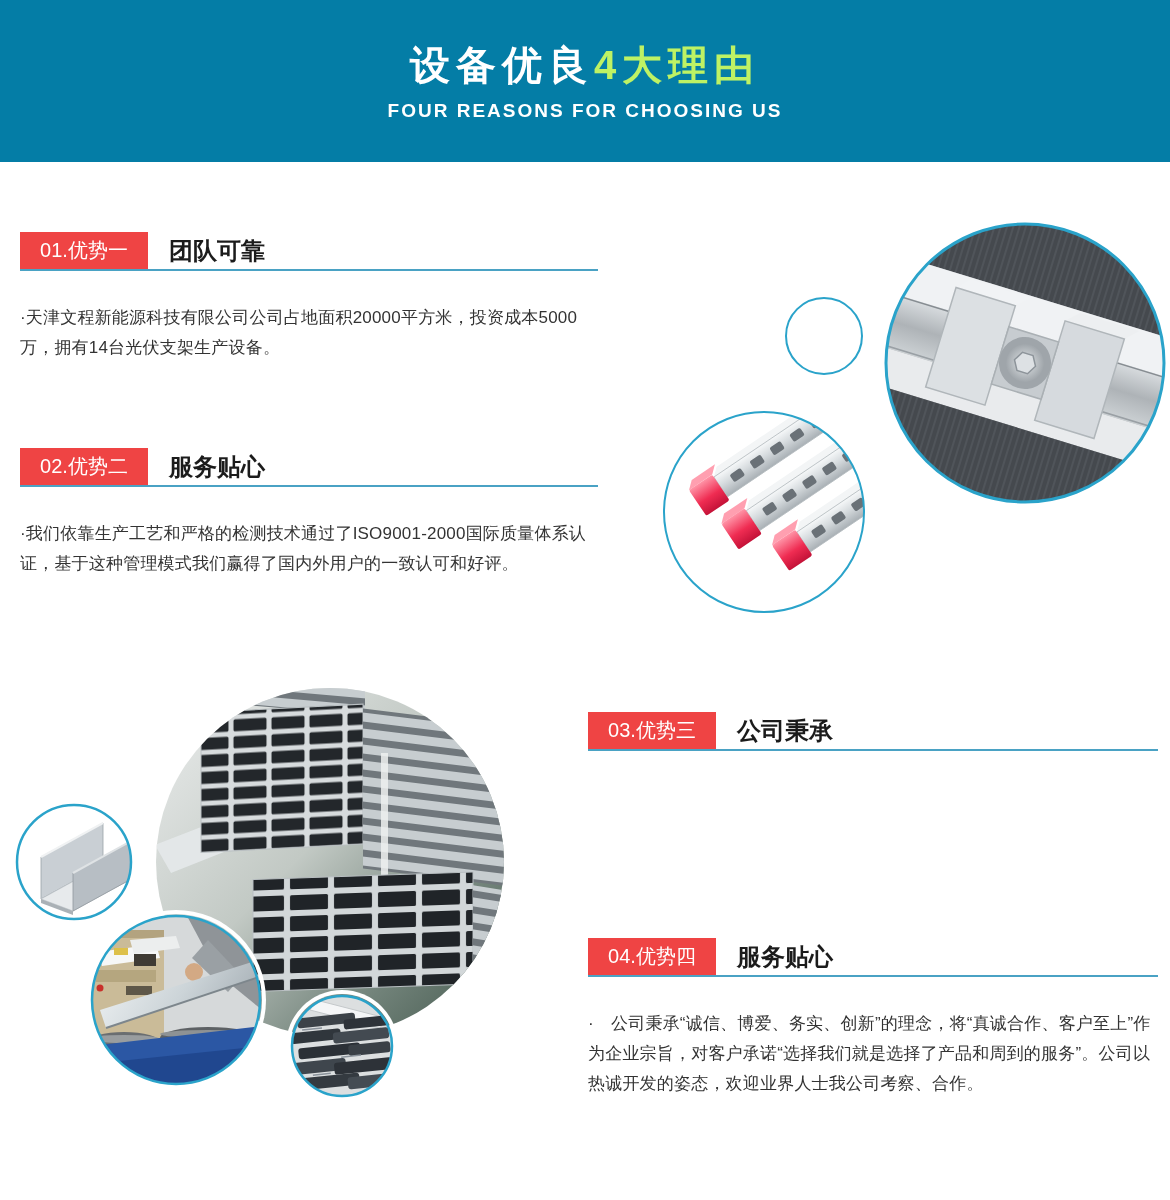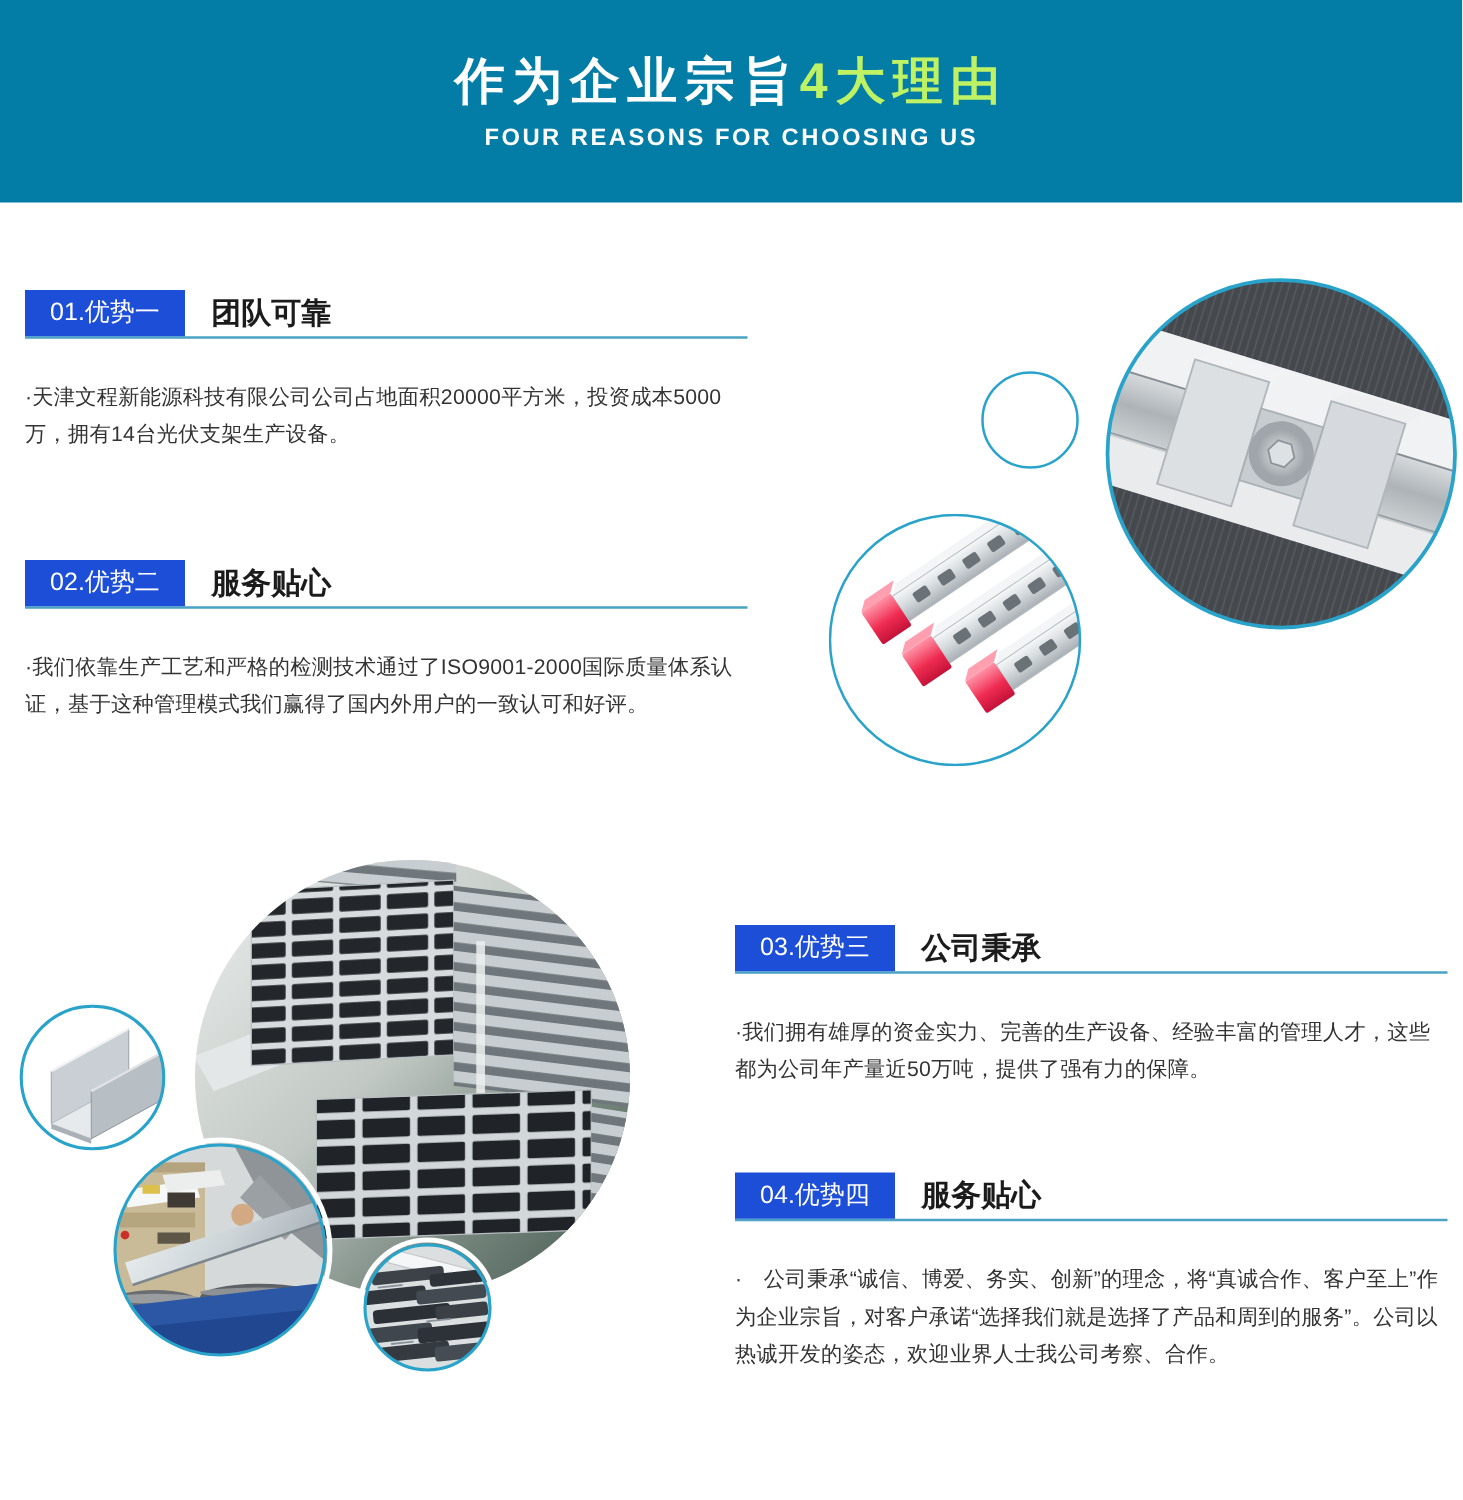--- a/index.html
+++ b/index.html
@@ -9,46 +9,46 @@
   }
   
   .banner{position:absolute;left:0;top:0;width:1170px;height:162px;background:#047da6;text-align:center;}
   .banner-title{margin-top:42px;font-size:40px;font-weight:bold;color:#ffffff;letter-spacing:6px;line-height:46px;}
   .banner-title .hl{color:#bef264;}
   .banner-subtitle{margin-top:12px;font-size:19px;font-weight:bold;color:#ffffff;letter-spacing:2px;}
   
   .adv{position:absolute;}
   .adv1{left:20px;top:232px;width:578px;}
   .adv2{left:20px;top:448px;width:578px;}
-  .adv3{left:588px;top:740px;width:570px;}
+  .adv3{left:588px;top:712px;width:570px;}
   .adv4{left:588px;top:938px;width:570px;}
   .adv-header{display:flex;align-items:flex-end;border-bottom:2px solid #4aa2c4;}
   .adv-badge{
     width:128px;height:37px;line-height:37px;text-align:center;
-    background:#1d4ed8;color:#ffffff;font-size:20px;flex:0 0 auto;
+    background:#ef4444;color:#ffffff;font-size:20px;flex:0 0 auto;
   }
   .adv-title{margin-left:21px;font-size:24px;font-weight:bold;color:#1b1b1b;line-height:37px;}
   .adv-body{margin:32px 0 0 0;font-size:17px;line-height:30px;color:#333333;letter-spacing:0.2px;}
   
   .pcircle{position:absolute;line-height:0;}
   .pcircle svg{display:block;}
   .ringed{border-radius:50%;box-shadow:0 0 0 4px #ffffff;}
   .z1{z-index:1;} .z2{z-index:2;}
   .decor-ring{
     position:absolute;left:785px;top:297px;width:74px;height:74px;
     border:2px solid #2aa3ca;border-radius:50%;background:#ffffff;
   }
 </style>
 </head>
 <body>
 
 <div class="page">
 
   <header class="banner">
-    <div class="banner-title"><span>作为企业宗旨</span><span class="hl">4大理由</span></div>
+    <div class="banner-title"><span>设备优良</span><span class="hl">4大理由</span></div>
     <div class="banner-subtitle">FOUR REASONS FOR CHOOSING US</div>
   </header>
 
   <section class="adv adv1">
     <div class="adv-header">
       <div class="adv-badge">01.优势一</div>
       <div class="adv-title">团队可靠</div>
     </div>
     <p class="adv-body">·天津文程新能源科技有限公司公司占地面积20000平方米，投资成本5000万，拥有14台光伏支架生产设备。</p>
   </section>
@@ -59,21 +59,20 @@
       <div class="adv-title">服务贴心</div>
     </div>
     <p class="adv-body">·我们依靠生产工艺和严格的检测技术通过了ISO9001-2000国际质量体系认证，基于这种管理模式我们赢得了国内外用户的一致认可和好评。</p>
   </section>
 
   <section class="adv adv3">
     <div class="adv-header">
       <div class="adv-badge">03.优势三</div>
       <div class="adv-title">公司秉承</div>
     </div>
-    <p class="adv-body">·我们拥有雄厚的资金实力、完善的生产设备、经验丰富的管理人才，这些都为公司年产量近50万吨，提供了强有力的保障。</p>
   </section>
 
   <section class="adv adv4">
     <div class="adv-header">
       <div class="adv-badge">04.优势四</div>
       <div class="adv-title">服务贴心</div>
     </div>
     <p class="adv-body">·　公司秉承“诚信、博爱、务实、创新”的理念，将“真诚合作、客户至上”作为企业宗旨，对客户承诺“选择我们就是选择了产品和周到的服务”。公司以热诚开发的姿态，欢迎业界人士我公司考察、合作。</p>
   </section>
 

